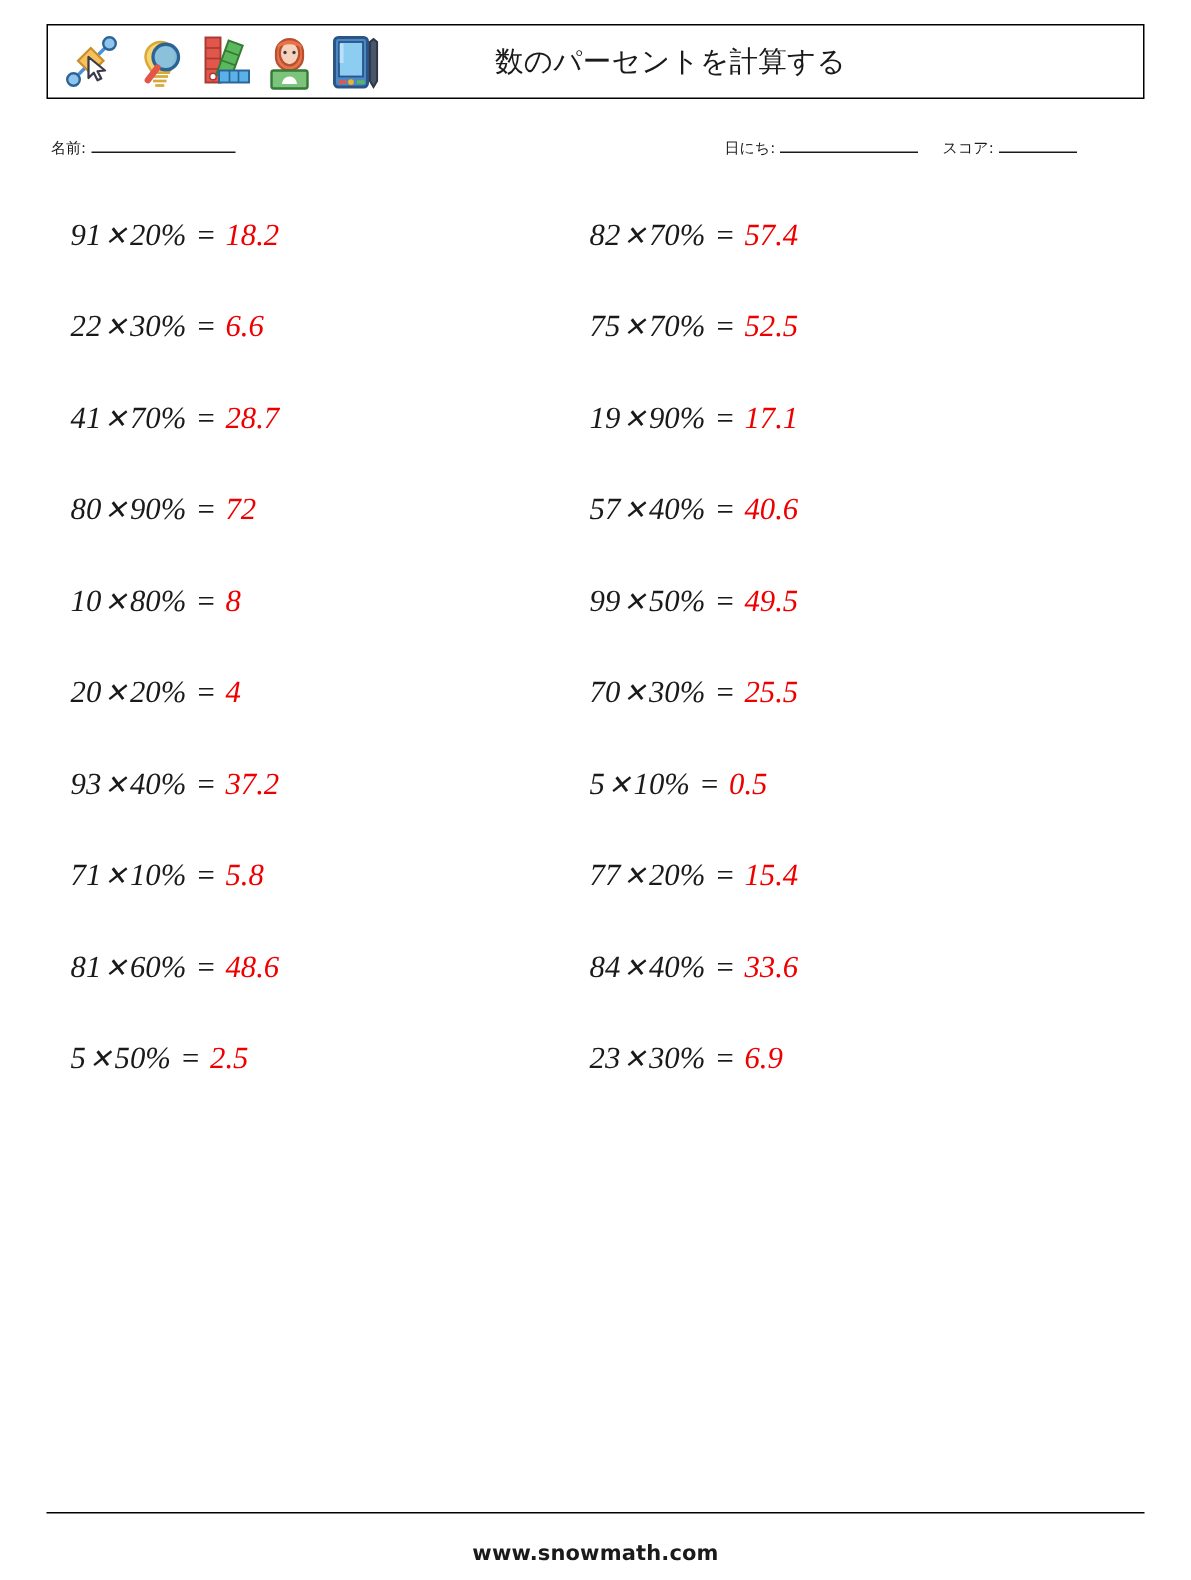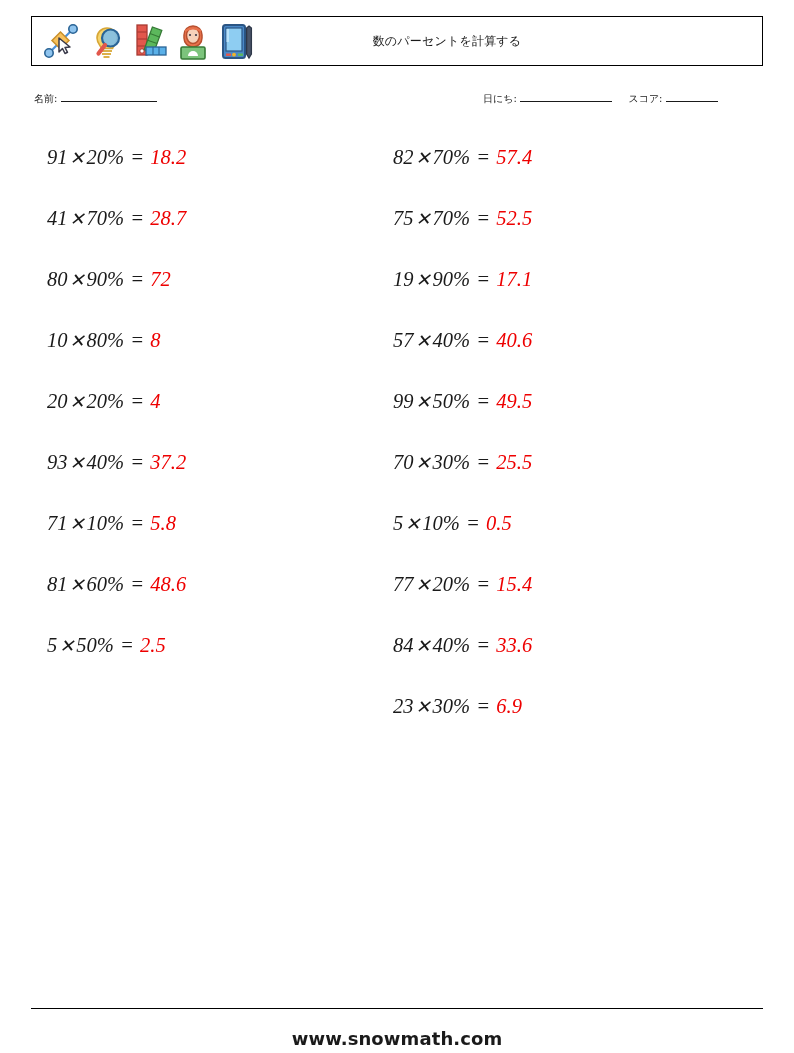--- a/index.html
+++ b/index.html
@@ -45,21 +45,21 @@
     flex: 0 0 auto;
   }
   .icon-strip svg { display: block; }
 
   .header-title {
     position: absolute;
     left: 0;
     right: 0;
     text-align: center;
     font-family: "DejaVu Sans", "Liberation Sans", sans-serif;
-    font-size: 12px;
+    font-size: 19px;
     color: #1a1a1a;
     letter-spacing: 0.2px;
     padding-left: 100px;
     box-sizing: border-box;
   }
 
   
   .meta-row {
     position: absolute;
     left: 31px;
@@ -135,21 +135,21 @@
     width: 732px;
     border-top: 1.6px solid #000000;
   }
   .footer-text {
     position: absolute;
     left: 0;
     right: 0;
     top: 1028px;
     text-align: center;
     font-family: "DejaVu Sans", "Liberation Sans", sans-serif;
-    font-size: 18px;
+    font-size: 14px;
     font-weight: bold;
     color: #1a1a1a;
     letter-spacing: 0.1px;
   }
 </style>
 </head>
 <body>
 
 <div class="page">
 
@@ -238,20 +238,23 @@
     </span>
   </div>
 
   <div class="problems">
     <div class="col col-left">
 
       <div class="problem">
         <span>91</span><span class="op">✕</span><span>20%</span> <span class="eq">=</span> <span class="answer">18.2</span>
       </div>
 
+      <div class="problem">
+        <span>22</span><span class="op">✕</span><span>30%</span> <span class="eq">=</span> <span class="answer">6.6</span>
+      </div>
 
       <div class="problem">
         <span>41</span><span class="op">✕</span><span>70%</span> <span class="eq">=</span> <span class="answer">28.7</span>
       </div>
 
       <div class="problem">
         <span>80</span><span class="op">✕</span><span>90%</span> <span class="eq">=</span> <span class="answer">72</span>
       </div>
 
       <div class="problem">

